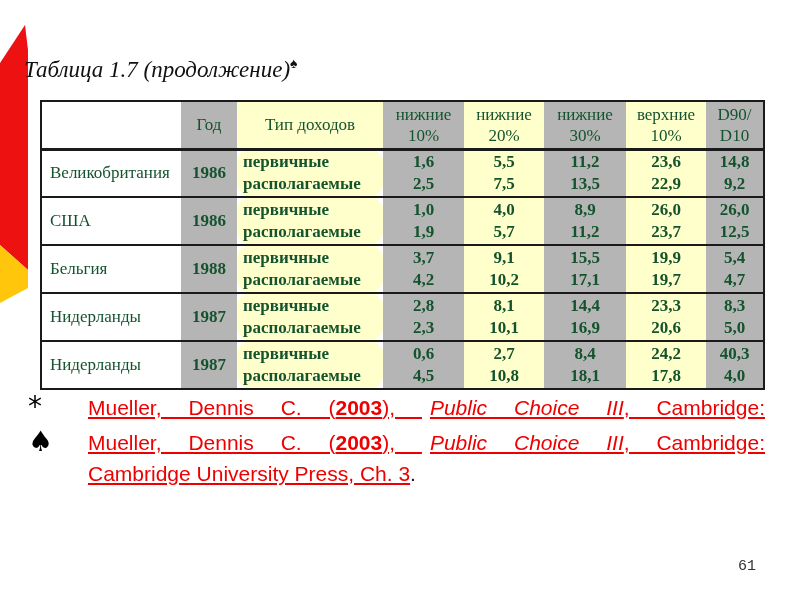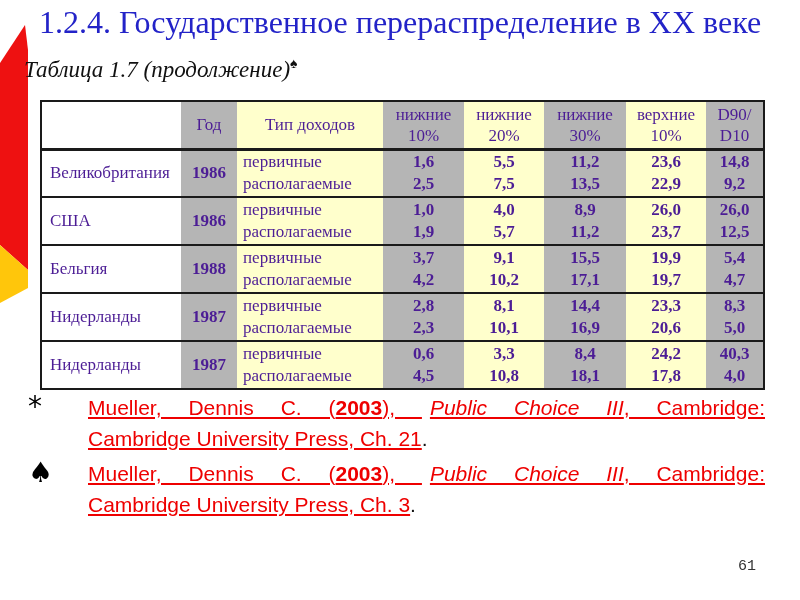--- a/index.html
+++ b/index.html
@@ -11,34 +11,34 @@
   
   .title{position:absolute;top:4px;left:0;width:100%;text-align:center;
          font-size:32px;color:var(--title-blue,#2323c8);white-space:nowrap;}
   .caption{position:absolute;top:56px;left:0;width:100%;text-align:left;
            font-style:italic;font-size:23px;color:#111;padding-left:24px;}
   .caption sup{font-size:14px;font-style:normal;}
 
   
   .table-wrap{position:absolute;left:40px;top:100px;}
   table{border-collapse:collapse;table-layout:fixed;width:723px;
-        font-size:17px;color:#4c1d95;}
+        font-size:17px;color:#14532d;}
   col.c0{width:140px}col.c1{width:56px}col.c2{width:146px}col.c3{width:81px}
   col.c4{width:80px}col.c5{width:82px}col.c6{width:80px}col.c7{width:58px}
   tr{height:48px;}
   th,td{border-top:2px solid #1a1a1a;border-bottom:2px solid #1a1a1a;
         vertical-align:middle;padding:0;}
   table{border:2px solid #1a1a1a;}
   thead th{border-bottom:3px solid #1a1a1a;font-weight:normal;text-align:center;line-height:21px;}
   th:nth-child(even),td:nth-child(even){background:var(--table-gray,#b5b5b5);}
   th:nth-child(odd),td:nth-child(odd){background:var(--table-yellow,#ffffcc);}
   th:first-child,td:first-child{background:#fff;}
   td.country{text-align:left;padding-left:8px;margin-top:16px;}
   td.year{text-align:center;font-weight:bold;}
-  td.types{text-align:left;padding-left:6px;font-weight:normal;line-height:22px;}
+  td.types{text-align:left;padding-left:6px;font-weight:bold;line-height:22px;border-radius:14px;}
   td.val{text-align:center;font-weight:bold;line-height:22px;}
 
   
   #footnotes{position:absolute;left:28px;top:392px;width:737px;}
   .footnote{display:flex;margin-bottom:4px;}
   .fn-bullet{flex:none;width:60px;font-size:28px;line-height:30px;color:#000;
              font-family:"DejaVu Sans",sans-serif;}
   .fn-body{flex:1;font-family:"Liberation Sans",sans-serif;font-size:21px;
            line-height:31px;color:var(--footnote-red,#ee0000);}
   .fn-line1{text-align:justify;text-align-last:justify;text-decoration:underline;}
@@ -53,21 +53,20 @@
 </head>
 <body>
 
 <div class="slide">
 
   <svg class="deco" width="30" height="290">
     <polygon points="25,0 28,25 28,245 0,220 0,38" fill="#ee1111"></polygon>
     <polygon points="0,220 28,245 28,263 0,278" fill="#ffc60b"></polygon>
   </svg>
 
-  <div class="title">1.2.4. Государственное перераспределение в XX веке</div>
 
   <div class="caption"><span>Таблица 1.7 (продолжение)</span><sup>♠</sup></div>
 
   <div class="table-wrap">
     <table>
       <colgroup>
         <col class="c0">
           <col class="c1">
           <col class="c2">
           <col class="c3">
@@ -227,21 +226,21 @@
             <td class="year">1987</td>
             <td class="types">
               <div>первичные</div>
               <div>располагаемые</div>
             </td>
             <td class="val">
               <div>0,6</div>
               <div>4,5</div>
             </td>
             <td class="val">
-              <div>3,3</div>
+              <div>2,7</div>
               <div>10,8</div>
             </td>
             <td class="val">
               <div>8,4</div>
               <div>18,1</div>
             </td>
             <td class="val">
               <div>24,2</div>
               <div>17,8</div>
             </td>
@@ -252,21 +251,20 @@
           </tr>
         </tbody>
     </table>
   </div>
 
   <div id="footnotes">
     <div class="footnote">
       <span class="fn-bullet">*</span>
       <div class="fn-body">
         <div class="fn-line1"><span>Mueller, Dennis C. (</span><span class="seg-b">2003</span><span>), </span><span class="seg-i">Public Choice III</span><span>, Cambridge:</span></div>
-        <div class="fn-l2"><span class="fn-line2"><span>Cambridge University Press, Ch. 21</span></span><span class="fn-terminal">.</span></div>
       </div>
     </div>
 
     <div class="footnote">
       <span class="fn-bullet">♠</span>
       <div class="fn-body">
         <div class="fn-line1"><span>Mueller, Dennis C. (</span><span class="seg-b">2003</span><span>), </span><span class="seg-i">Public Choice III</span><span>, Cambridge:</span></div>
         <div class="fn-l2"><span class="fn-line2"><span>Cambridge University Press, Ch. 3</span></span><span class="fn-terminal">.</span></div>
       </div>
     </div>

